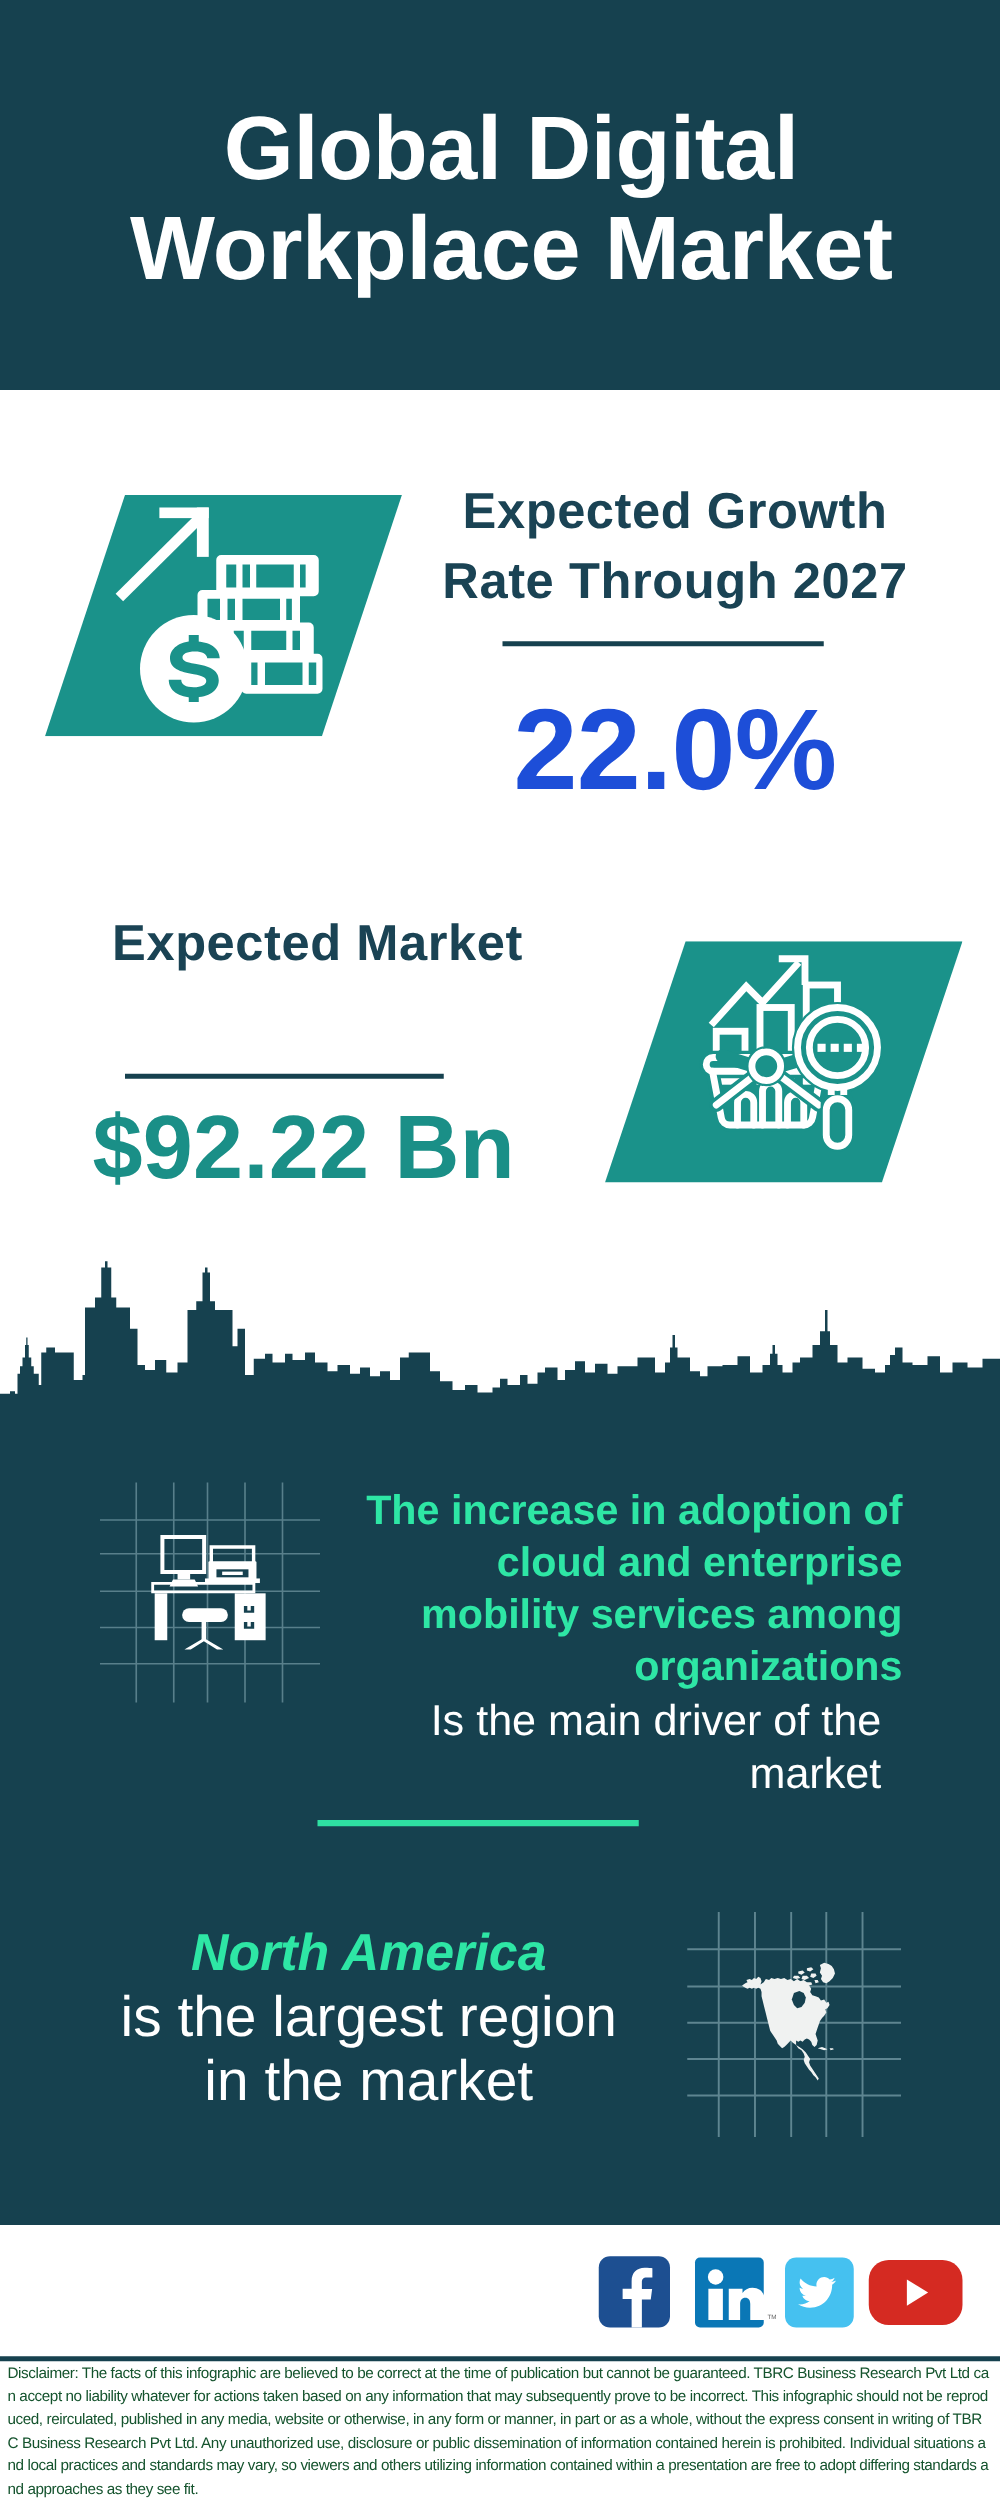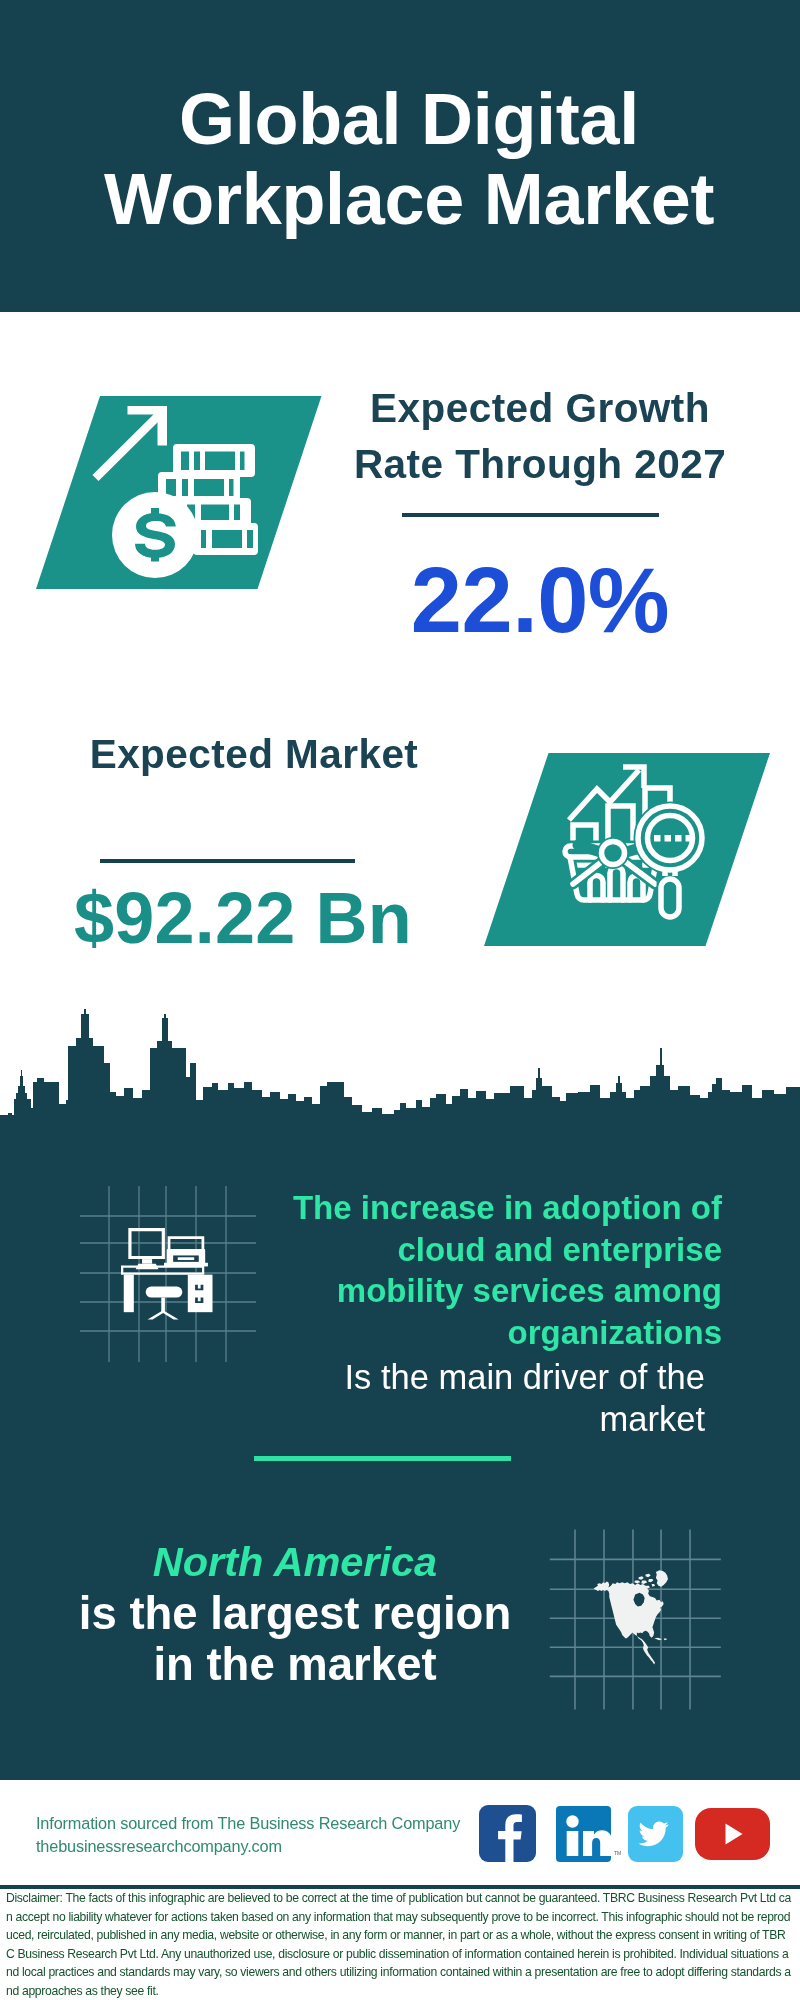--- a/index.html
+++ b/index.html
@@ -31,21 +31,21 @@
               font-size:33px;line-height:41.5px;margin-top:10px;}
   .mint{color:#2ee6a5;font-weight:bold;}
   .white{color:#ffffff;font-weight:normal;font-size:34.5px;line-height:42px;
          width:400px;margin:3px auto 0;}
   .drv-rule{position:absolute;background:#2ee0a2;height:5px;}
 
   
   .region-txt{position:absolute;left:55px;top:1536px;width:480px;text-align:center;
               font-size:43px;line-height:51px;color:#ffffff;}
   .region-txt .hl{color:#2ee6a5;font-weight:bold;display:block;font-size:41.5px;line-height:52px;font-style:italic;}
-  .region-txt .tl{font-weight:bold;display:block;font-size:45.5px;line-height:51px;}
+  .region-txt .tl{font-weight:normal;display:block;font-size:45.5px;line-height:51px;}
 
   
   .foot{position:absolute;left:0;top:1780px;width:800px;height:105px;background:#ffffff;}
   .foot-line{position:absolute;left:0;width:800px;height:3px;background:#16414f;}
   .foot-txt{position:absolute;left:36px;top:1812px;font-size:16.3px;color:#2f8a70;line-height:23px;letter-spacing:-0.15px;}
   .disc{position:absolute;left:6px;top:1889px;width:786.2px;
         color:#14532d;font-size:12.2px;line-height:18.6px;word-break:break-all;letter-spacing:-0.335px;
         text-align:left;}
 </style>
 </head>
@@ -227,24 +227,20 @@
         M64,30 L68,30 L69,32 L66,33 L63,32 Z M71,28 L74,28 L75,30 L72,31 Z"></path>
       <path d="M74,91 L78,90 L81,91 L83,92 L80,93 L77,92 Z M85,91 L88,91 L89,92 L86,93 Z"></path>
     </g>
     <g fill="#16414f" transform="translate(34.5,30) scale(0.48) translate(-23,-19)">
       <path d="M52,40 L57,38 L61,40 L63,44 L62,49 L59,53 L55,54 L52,51 L50,46 Z"></path>
     </g>
   </svg>
 
   <div class="foot"></div>
 
-  <div class="foot-txt">
-    <div>Information sourced from The Business Research Company</div>
-    <div>thebusinessresearchcompany.com</div>
-  </div>
 
   <svg class="social" width="300" height="60" viewBox="0 0 300 60" style="position:absolute;left:478px;top:1804px;">
     <g>
       <rect x="1" y="1" width="57" height="57" rx="9" fill="#1d4f91"></rect>
       <path d="M35.5,58 V35.5 h7.1 l1.1,-8.3 h-8.2 v-5.3 c0,-2.4 0.7,-4 4.1,-4 h4.3 v-7.4 c-0.8,-0.1 -3.3,-0.3 -6.2,-0.3 c-6.2,0 -10.4,3.8 -10.4,10.7 v6 h-7.2 v8.3 h7.2 V58 z" fill="#ffffff"></path>
     </g>
     <g>
       <rect x="78" y="2" width="55" height="56" rx="4" fill="#0a77b6"></rect>
       <circle cx="94.5" cy="17.5" r="6.2" fill="#ffffff"></circle>
       <rect x="88.7" y="27" width="11.6" height="25" fill="#ffffff"></rect>

